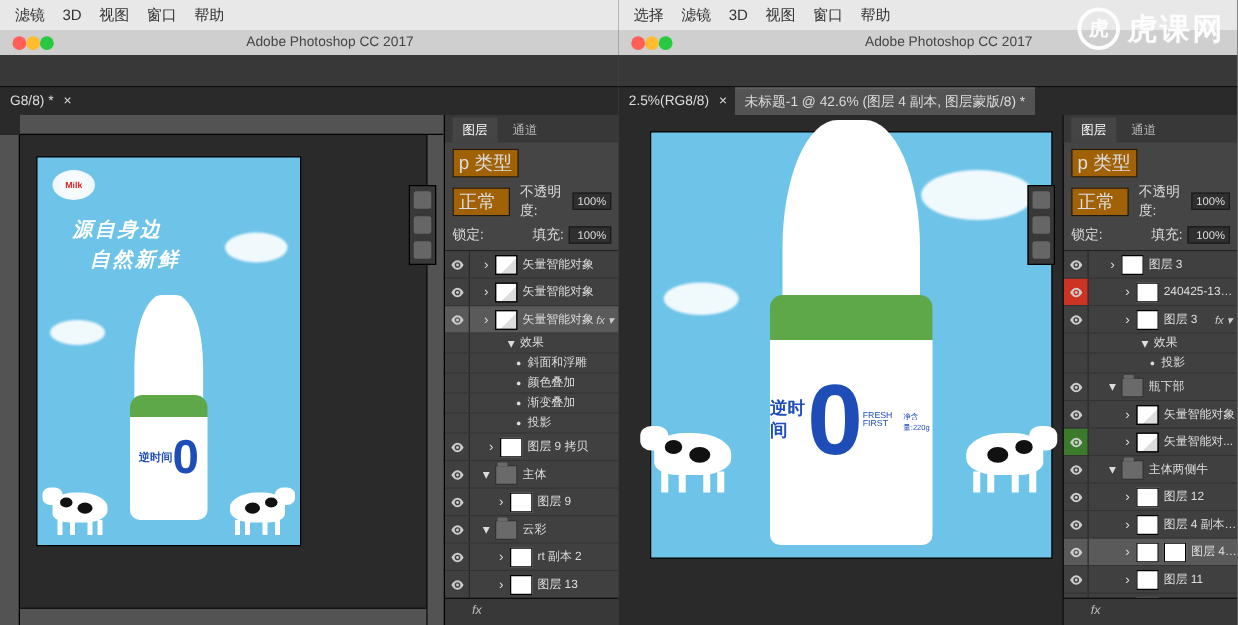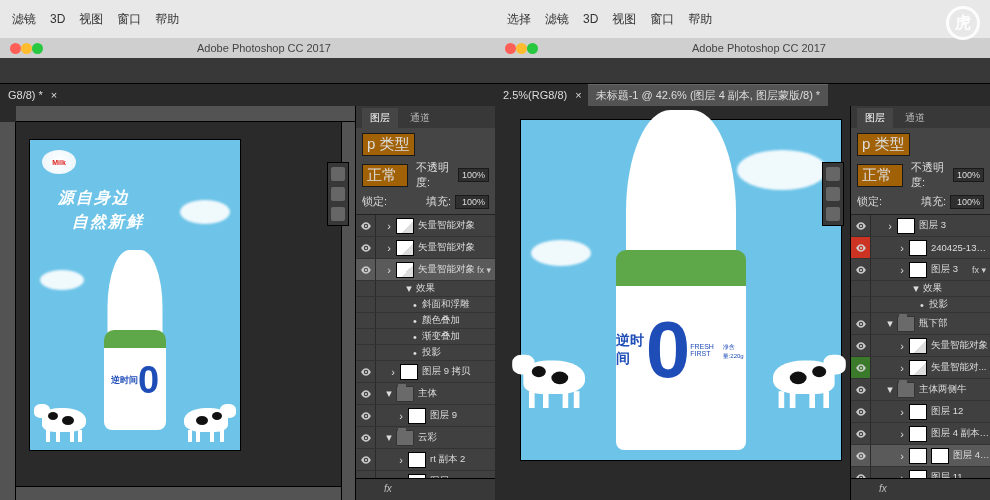--- a/index.html
+++ b/index.html
@@ -2,21 +2,21 @@
 <html><head>
 <meta charset="utf-8">
 <style>
 *{margin:0;padding:0;box-sizing:border-box;font-family:"Helvetica Neue",Arial,sans-serif;font-size:11px;color:#ddd}
 :root{--ps-bg:#535353;--ps-dark:#383838;--ps-darker:#2a2a2a;--ps-panel:#454545;--ps-row:#404040;--ps-row-sel:#5a5a5a;--ps-border:#222;--mac-bar:#e8e8e8;--canvas-sky:#6ec4e8}
 body{background:#e5e5e5}
 .stage{position:relative;width:990px;height:500px;overflow:hidden;background:#1a1a1a}
 .ps-window{position:absolute;top:0;bottom:0;background:var(--ps-bg);display:flex;flex-direction:column}
 .ps-left{left:0;width:495px}
 .ps-right{left:495px;width:495px}
-.menubar{height:38px;background:var(--mac-bar);display:flex;align-items:center;gap:14px;padding:0 12px;color:#333}
+.menubar{height:24px;background:var(--mac-bar);display:flex;align-items:center;gap:14px;padding:0 12px;color:#333}
 .menubar span{color:#333;font-size:12px}
 .titlebar{height:20px;background:#cfcfcf;display:flex;align-items:center;gap:0;padding:0 10px;color:#444}
 .tl-dot{width:11px;height:11px;border-radius:50%}
 .tl-red{background:#ff5f57}.tl-yel{background:#febc2e}.tl-grn{background:#28c840}
 .titlebar .title{flex:1;text-align:center;color:#444;font-size:11px}
 .opt-bar{height:26px;background:var(--ps-dark);border-bottom:1px solid #000;display:flex;align-items:center;padding:0 8px;gap:8px;font-size:10px}
 .tab-bar{height:22px;background:var(--ps-darker);display:flex;align-items:center;padding:0 8px;font-size:10px;color:#ccc}
 .tab-bar .tab{padding:3px 8px;background:var(--ps-bg);border-top:1px solid #666}
 .work{flex:1;display:flex;background:var(--ps-darker);position:relative;overflow:hidden}
 .canvas-wrap{flex:1;position:relative;overflow:hidden;display:flex;align-items:center;justify-content:center}
@@ -61,37 +61,38 @@
 .eye{width:20px;display:flex;align-items:center;justify-content:center;border-right:1px solid #2a2a2a;height:100%}
 .eye svg{width:12px;height:12px}
 .indent{flex:0 0 auto}
 .twirl{width:10px;height:10px;display:inline-flex;align-items:center;justify-content:center;margin-right:2px}
 .thumb{width:18px;height:16px;background:#fff;border:1px solid #000;margin-right:4px;flex:0 0 auto}
 .thumb.folder{background:#6a6a6a;border-color:#333;border-radius:1px;position:relative}
 .thumb.folder::before{content:"";position:absolute;top:-3px;left:1px;width:8px;height:3px;background:#6a6a6a;border-radius:1px 1px 0 0}
 .thumb.mask{background:#fff}
 .thumb.smart{background:linear-gradient(135deg,#fff 60%,#ddd 60%)}
 .lname{font-size:9.5px;white-space:nowrap;overflow:hidden;text-overflow:ellipsis;flex:1}
-.fx{font-size:9px;color:#ccc;margin-right:4px}
-.panel-bottom{height:22px;background:var(--ps-dark);border-top:1px solid #000;display:flex;align-items:center;justify-content:flex-start;gap:22px;padding:0 6px}
+.fx{font-size:9px;font-style:italic;color:#ccc;margin-right:4px}
+.panel-bottom{height:22px;background:var(--ps-dark);border-top:1px solid #000;display:flex;align-items:center;justify-content:center;gap:22px;padding:0 6px}
 .pb-icon{width:14px;height:14px;opacity:.8}
 .mini-panel{position:absolute;top:56px;right:146px;width:22px;background:var(--ps-dark);border:1px solid #000;display:flex;flex-direction:column;gap:6px;padding:4px 0;align-items:center}
 .mini-panel div{width:14px;height:14px;background:#666;border-radius:2px}
 .watermark{position:absolute;top:6px;right:10px;display:flex;align-items:center;gap:6px;z-index:50;opacity:.95}
 .wm-logo{width:34px;height:34px;border:3px solid #fff;border-radius:50%;display:flex;align-items:center;justify-content:center;color:#fff;font-size:16px;font-weight:700}
 .wm-text{color:#fff;font-size:24px;font-weight:700;letter-spacing:2px}
 .scrollbar-v{position:absolute;right:0;top:16px;bottom:0;width:14px;background:var(--ps-bg);border-left:1px solid #000}
 .scrollbar-h{position:absolute;left:16px;right:14px;bottom:0;height:14px;background:var(--ps-bg);border-top:1px solid #000}
 </style>
 </head>
 <body>
 
 <div class="stage">
   <div class="watermark">
     <div class="wm-logo">虎</div>
+    <div class="wm-text">虎课网</div>
   </div>
 
   <div class="ps-window ps-left">
     <div class="menubar">
       <span>滤镜</span>
       <span>3D</span>
       <span>视图</span>
       <span>窗口</span>
       <span>帮助</span>
     </div>

